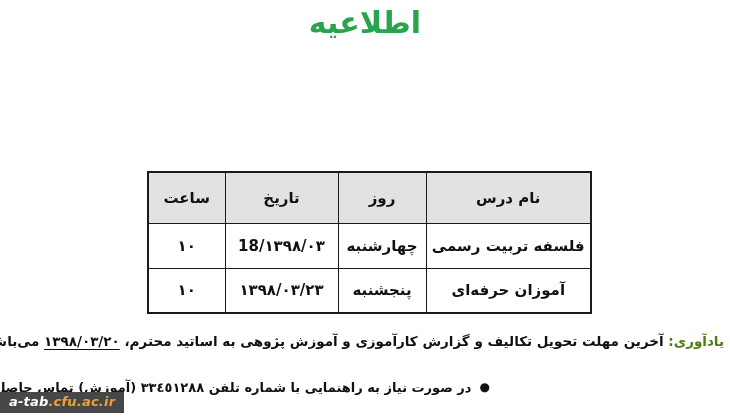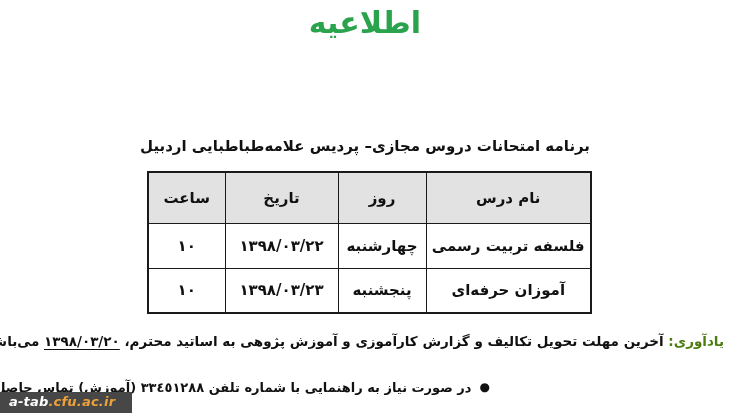--- a/index.html
+++ b/index.html
@@ -73,60 +73,59 @@
     font-size: 13px;
     line-height: 21px;
     white-space: nowrap;
     color: #111111;
   }
   .bullet { display: inline-block; margin-left: 8px; font-size: 12px; vertical-align: 1px; }
   .watermark {
     position: absolute; left: 0; top: 392px;
     height: 21px;
     background: #474747;
-    padding: 2px 17px 0 9px;
+    padding: 2px 9px 0 9px;
     direction: ltr;
     font-style: italic;
     font-weight: bold;
     font-size: 13px;
     letter-spacing: 0.2px;
   }
   .wm-name { color: #ffffff; }
   .wm-domain { color: #eda13c; }
 </style>
 </head>
 <body>
 
 <div class="page">
 
   <h1 class="title">اطلاعیه</h1>
 
 
-  <div class="table-caption">برنامه امتحانات دروس مجازی– پردیس علامه‌طباطبایی اردبیل</div>
 
   <table class="exam-table">
     <colgroup>
       <col class="col-course">
       <col class="col-day">
       <col class="col-date">
       <col class="col-hour">
     </colgroup>
     <thead>
       <tr>
         <th>نام درس</th>
         <th>روز</th>
         <th>تاریخ</th>
         <th>ساعت</th>
       </tr>
     </thead>
     <tbody>
       <tr>
         <td>فلسفه تربیت رسمی</td>
         <td>چهارشنبه</td>
-        <td>١٣٩٨/٠٣/٢٢</td>
+        <td>١٣٩٨/٠٣/18</td>
         <td>١٠</td>
       </tr>
       <tr>
         <td>آموزان حرفه‌ای</td>
         <td>پنجشنبه</td>
         <td>١٣٩٨/٠٣/٢٣</td>
         <td>١٠</td>
       </tr>
     </tbody>
   </table>

